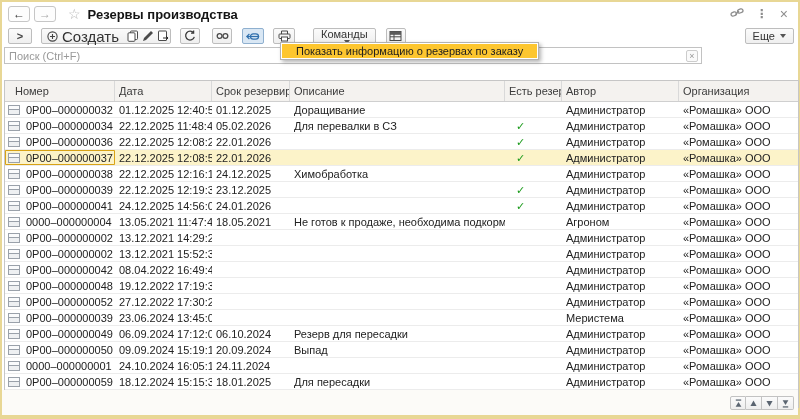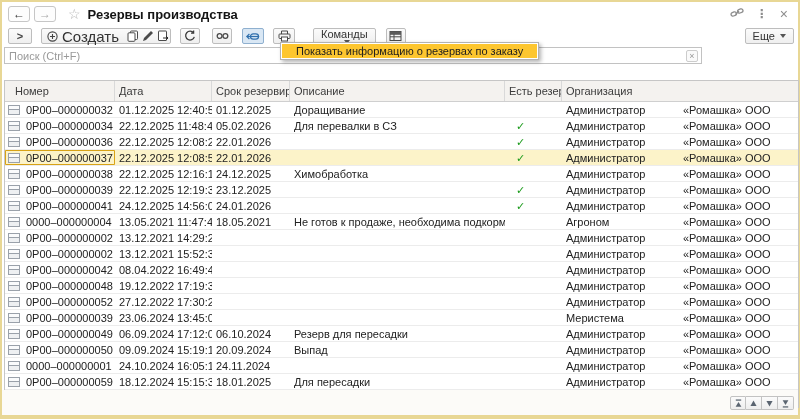--- a/index.html
+++ b/index.html
@@ -188,20 +188,21 @@
     <div class="menu-item">Показать информацию о резервах по заказу</div>
   </div>
 
   <div class="table">
     <div class="thead">
       <div class="th c0">Номер</div>
       <div class="th c1">Дата</div>
       <div class="th c2">Срок резервирования</div>
       <div class="th c3">Описание</div>
       <div class="th c4">Есть резерв</div>
+      <div class="th c5">Автор</div>
       <div class="th c6">Организация</div>
     </div>
     <div id="tbody">
         <div class="row">
           <div class="td c0">
             <svg width="12" height="10" viewBox="0 0 12 10">
               <rect x="0.5" y="0.5" width="11" height="9" fill="#eef0f2" stroke="#9aa1aa"></rect>
               <rect x="0.5" y="0.5" width="11" height="4" fill="#fafbfc" stroke="#9aa1aa"></rect>
             </svg>
             <span>0P00–000000032</span>

